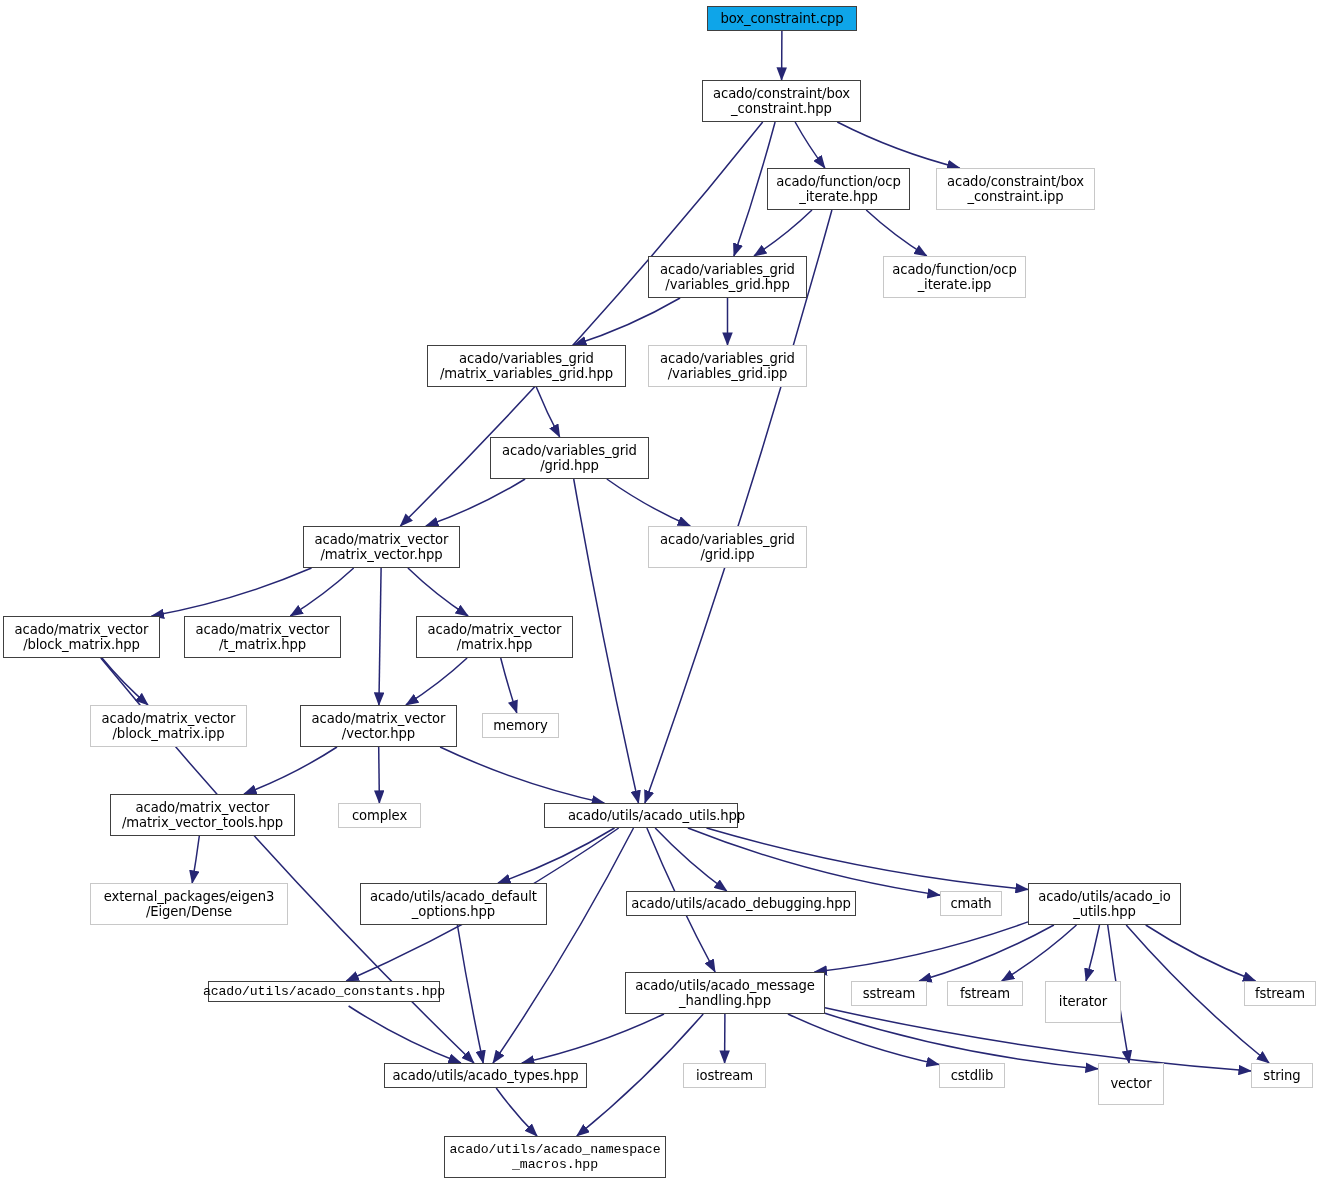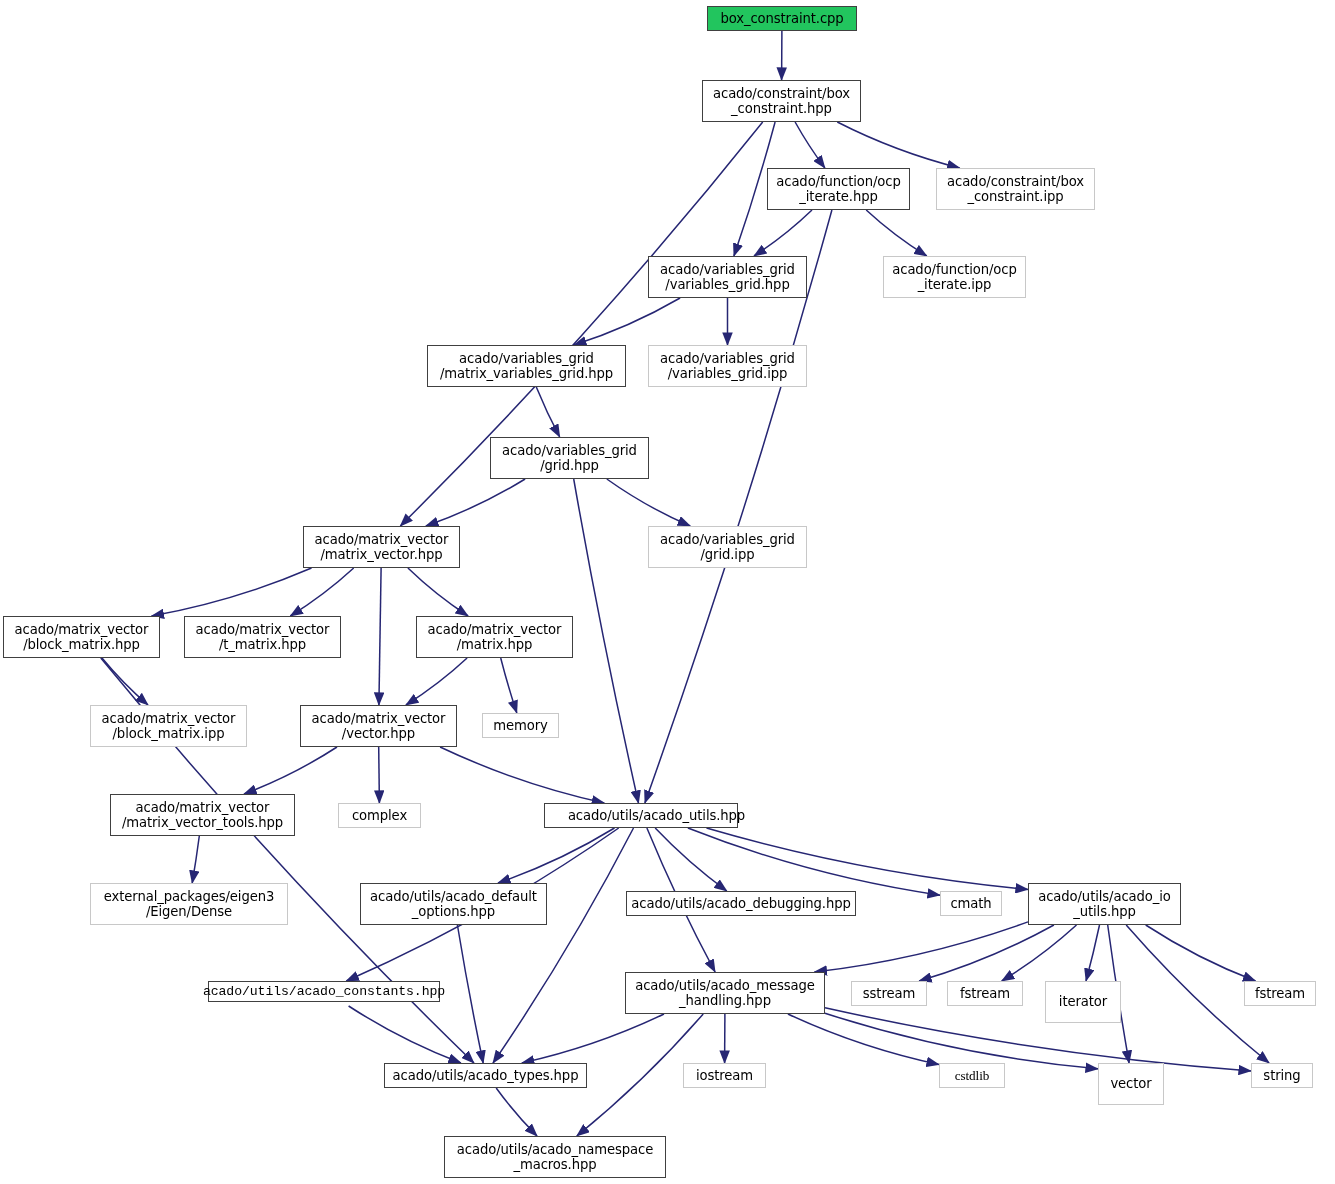--- a/index.html
+++ b/index.html
@@ -43,21 +43,21 @@
     background: #ffffff;
     border: 1px solid #c8c8c8;
     white-space: pre;
     letter-spacing: -0.1px;
   }
   .node.hdr {
     border: 1.6px solid #404040;
   }
   .node.root {
     border: 1.6px solid #404040;
-    background: #22c55e;
+    background: #0ea5e9;
   }
 </style>
 </head>
 <body>
 
 <div id="graph-root">
   <svg id="edge-layer" viewBox="0 0 1335 1184" width="1335" height="1184" xmlns="http://www.w3.org/2000/svg">
     <defs>
       <marker id="arrowhead" markerWidth="9" markerHeight="7" refX="8.4" refY="3.5" orient="auto" markerUnits="strokeWidth">
         <polygon points="0 0, 9 3.5, 0 7" fill="#262673"></polygon>
@@ -162,19 +162,19 @@
 _utils.hpp</span></div>
       <div class="node hdr" style="left: 208px; top: 981px; width: 232px; height: 21px; font-family: Liberation Mono, monospace;"><span>acado/utils/acado_constants.hpp</span></div>
       <div class="node hdr" style="left: 625px; top: 972px; width: 200px; height: 42px;"><span>acado/utils/acado_message
 _handling.hpp</span></div>
       <div class="node " style="left: 851px; top: 981px; width: 76px; height: 25px;"><span>sstream</span></div>
       <div class="node " style="left: 947px; top: 981px; width: 76px; height: 25px;"><span>fstream</span></div>
       <div class="node " style="left: 1045px; top: 981px; width: 76px; height: 42px;"><span>iterator</span></div>
       <div class="node " style="left: 1244px; top: 981px; width: 72px; height: 25px;"><span>fstream</span></div>
       <div class="node hdr" style="left: 384px; top: 1063px; width: 203px; height: 25px;"><span>acado/utils/acado_types.hpp</span></div>
       <div class="node " style="left: 683px; top: 1063px; width: 83px; height: 25px; text-align: right;"><span>iostream</span></div>
-      <div class="node " style="left: 939px; top: 1063px; width: 66px; height: 25px; font-family: Liberation Serif, serif;"><span>cstdlib</span></div>
+      <div class="node " style="left: 939px; top: 1063px; width: 66px; height: 25px;"><span>cstdlib</span></div>
       <div class="node " style="left: 1098px; top: 1063px; width: 66px; height: 42px;"><span>vector</span></div>
       <div class="node " style="left: 1251px; top: 1063px; width: 62px; height: 25px;"><span>string</span></div>
-      <div class="node hdr" style="left: 444px; top: 1136px; width: 222px; height: 42px;"><span>acado/utils/acado_namespace
+      <div class="node hdr" style="left: 444px; top: 1136px; width: 222px; height: 42px; font-family: Liberation Mono, monospace;"><span>acado/utils/acado_namespace
 _macros.hpp</span></div>
     </div>
 </div>
 
 </body></html>

